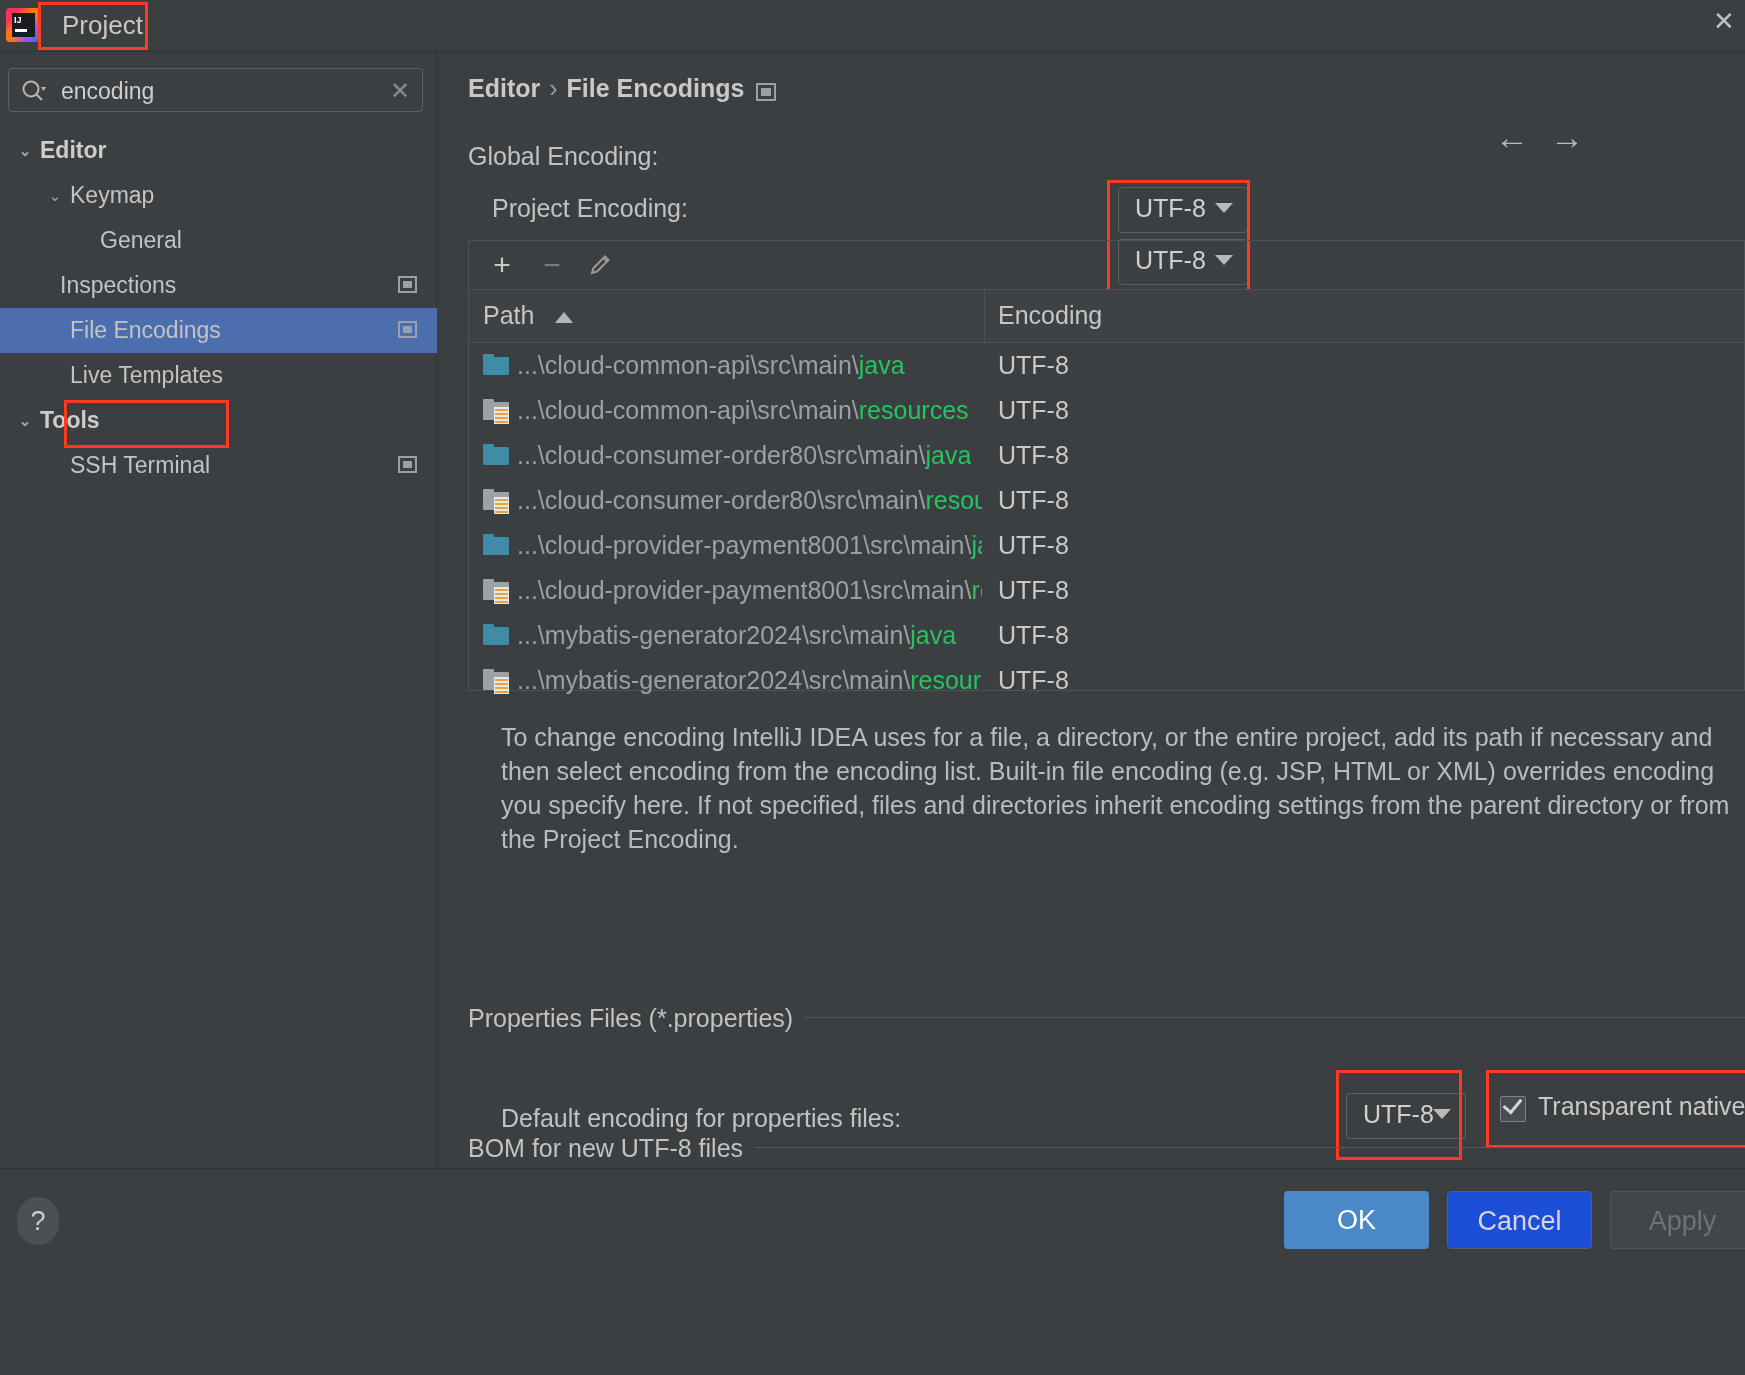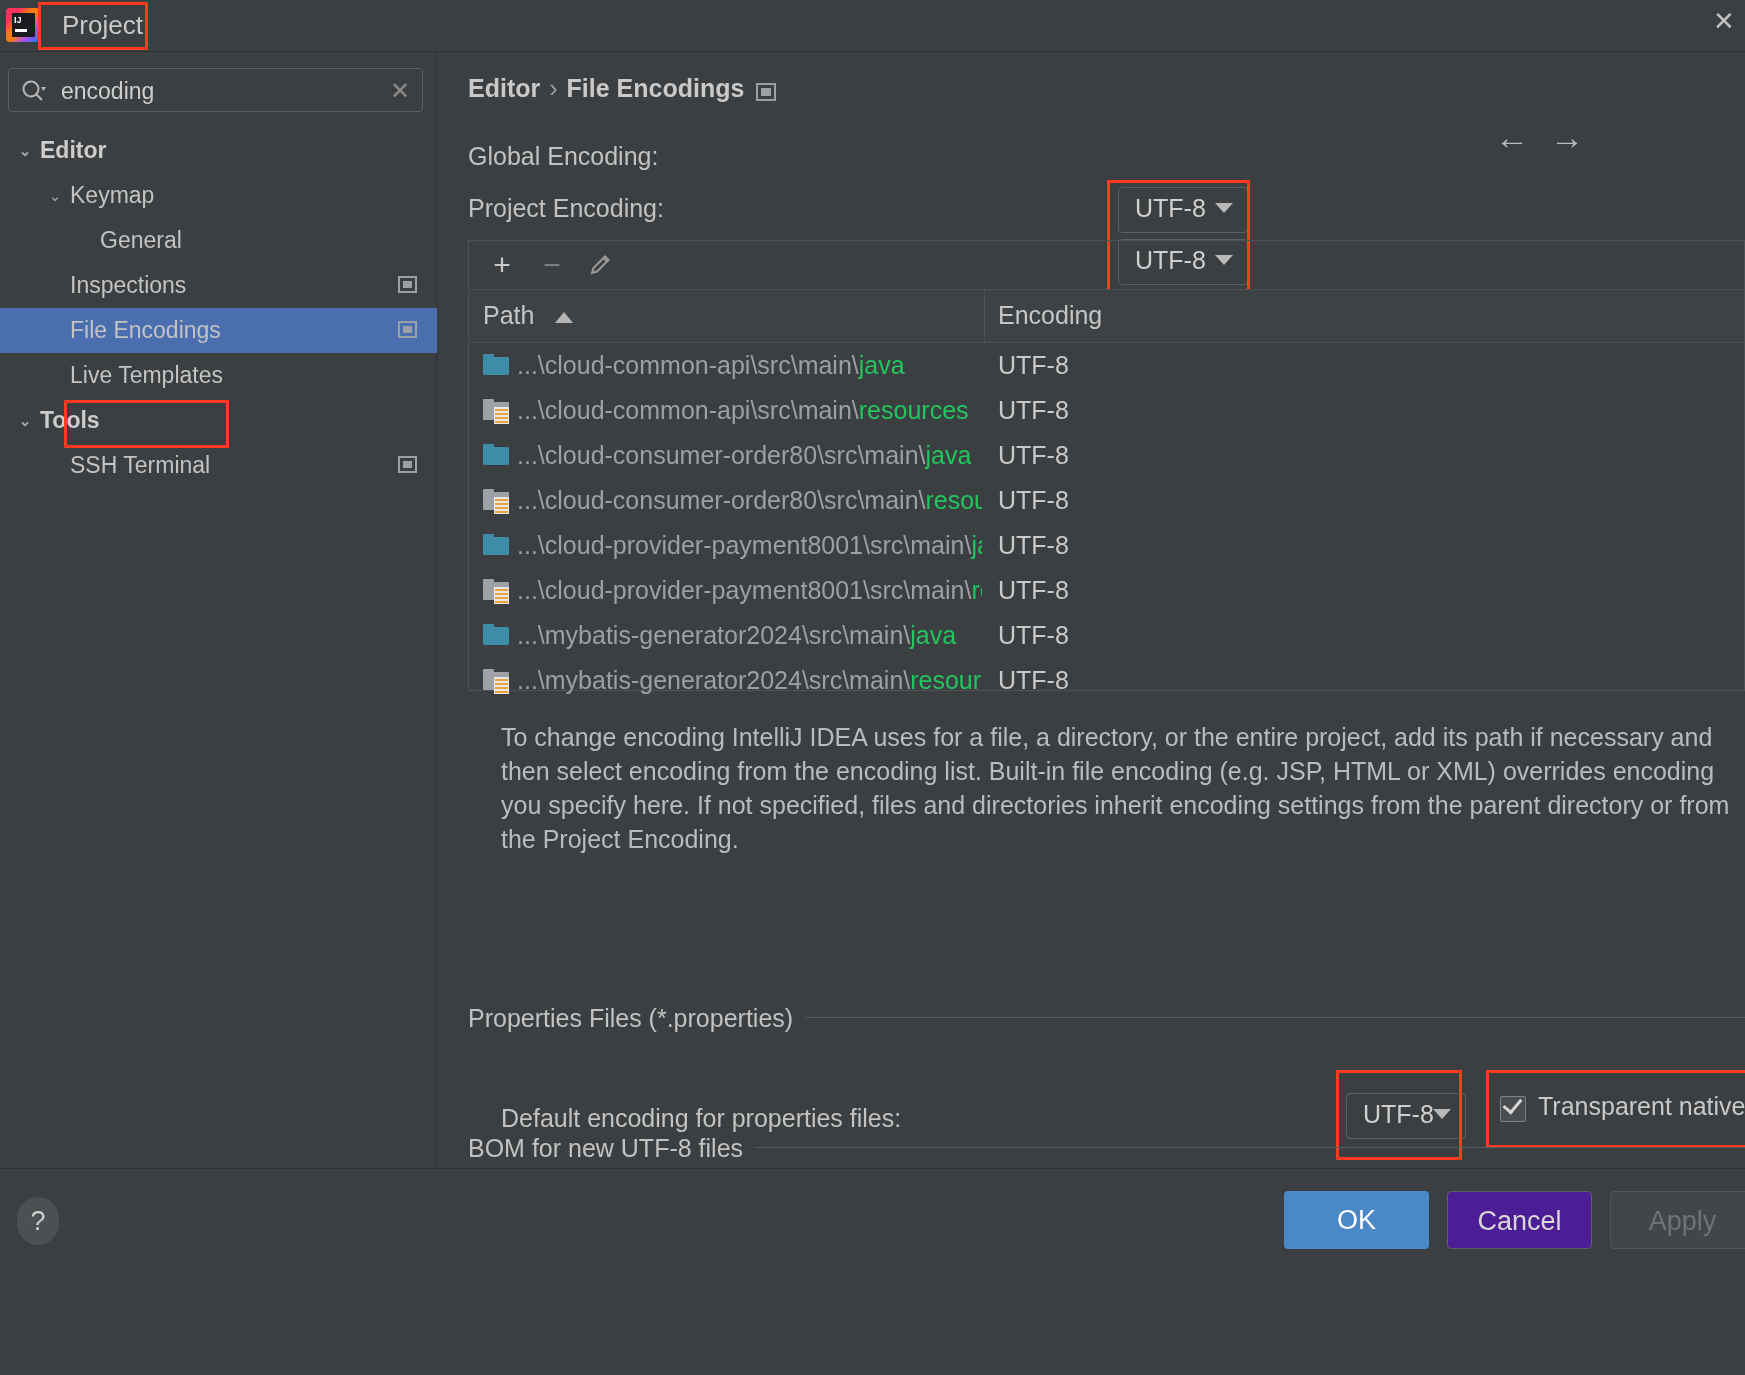--- a/index.html
+++ b/index.html
@@ -281,21 +281,21 @@
   .help-btn {
     position: absolute; left: 17px; top: 28px; width: 42px; height: 48px;
     border-radius: 21px; background: #4c5052;
     color: #d0d0d0; font-size: 27px; text-align: center; line-height: 48px;
   }
   .btn {
     position: absolute; top: 22px; height: 58px;
     border-radius: 4px; font-size: 27px; text-align: center; line-height: 58px;
   }
   .btn-ok     { left: 1284px; width: 145px; background: #4a88c7; color: #ffffff; }
-  .btn-cancel { left: 1447px; width: 145px; background: #4c1d95; color: #d8d8d8; border: 1px solid #5c6063; }
+  .btn-cancel { left: 1447px; width: 145px; background: #1d4ed8; color: #d8d8d8; border: 1px solid #5c6063; }
   .btn-apply  { left: 1610px; width: 145px; background: #42464a; color: #6f7376; border: 1px solid #515558; }
 </style>
 </head>
 <body>
 
 <div id="root">
 
   <div class="titlebar">
     <div class="ij-logo">
       <div class="inner"></div>
@@ -327,21 +327,21 @@
           <span class="lbl" style="left: 40px;">Editor</span>
         </div>
         <div class="tree-row">
           <span class="chev" style="left: 44px;">⌄</span>
           <span class="lbl" style="left: 70px;">Keymap</span>
         </div>
         <div class="tree-row">
           <span class="lbl" style="left: 100px;">General</span>
         </div>
         <div class="tree-row">
-          <span class="lbl" style="left: 70px;">Inspections</span>
+          <span class="lbl" style="left: 60px;">Inspections</span>
           <span class="badge"></span>
         </div>
         <div class="tree-row selected">
           <span class="lbl" style="left: 70px;">File Encodings</span>
           <span class="badge"></span>
         </div>
         <div class="tree-row">
           <span class="lbl" style="left: 70px;">Live Templates</span>
         </div>
         <div class="tree-row bold">
@@ -364,21 +364,21 @@
     <div class="bc-badge"></div>
     <div class="nav-arrow nav-back">←</div>
     <div class="nav-arrow nav-fwd">→</div>
 
     <div class="enc-label" style="top:90px;">Global Encoding:</div>
     <div class="enc-combo" style="left:680px; top:135px; width:130px; height:46px;">
       <span class="val">UTF-8</span>
       <span class="arrow"></span>
     </div>
 
-    <div class="enc-label" style="top:142px;">Project Encoding:</div>
+    <div class="enc-label" style="top:142px;margin-left:24px;">Project Encoding:</div>
     <div class="enc-combo" style="left:680px; top:187px; width:130px; height:46px;">
       <span class="val">UTF-8</span>
       <span class="arrow"></span>
     </div>
     <div class="combo-hl"></div>
 
     <div class="tbl-wrap">
       <div class="tbl-toolbar">
         <div class="tb-btn tb-plus">+</div>
         <div class="tb-btn tb-minus">−</div>

